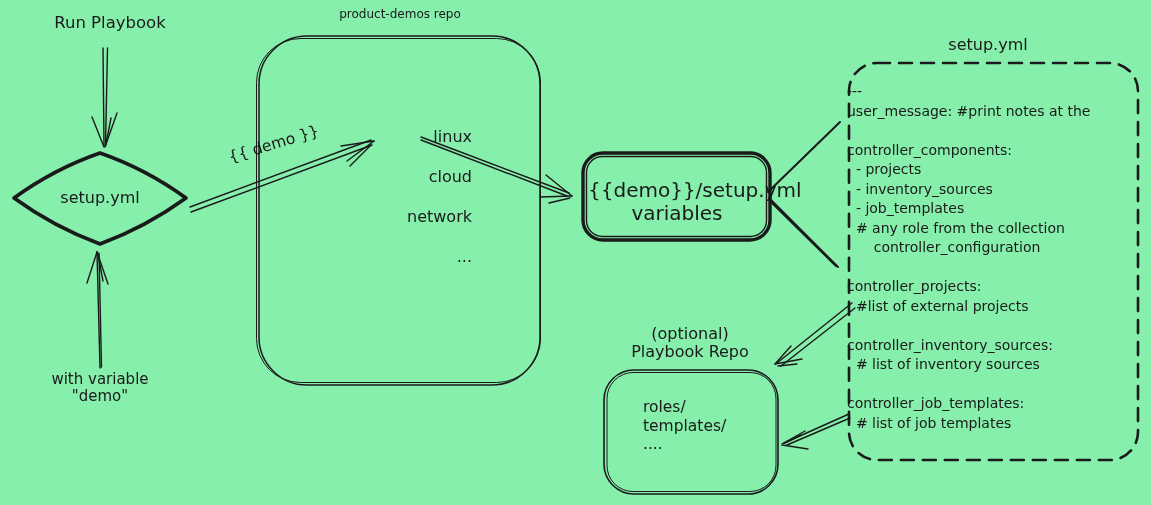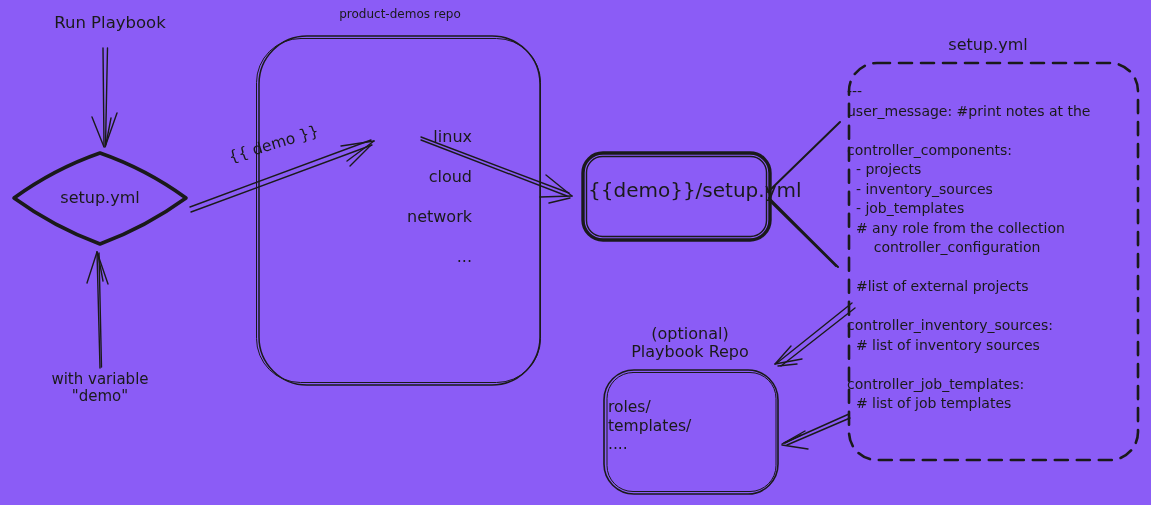--- a/index.html
+++ b/index.html
@@ -1,18 +1,18 @@
 <!DOCTYPE html>
 <html><head>
 <meta charset="utf-8">
 <style>
   html,body { margin:0; padding:0; background:#ffffff; }
   #canvas {
     position:relative; width:1151px; height:505px;
-    background:#8b5cf6; overflow:hidden;
+    background:#86efac; overflow:hidden;
     font-family:"DejaVu Sans", sans-serif;
     color:#1a1a1a;
   }
   #shapes { position:absolute; left:0; top:0; width:1151px; height:505px; }
   .label { position:absolute; color:#1a1a1a; line-height:1.15; }
   .center { text-align:center; }
   .hand-lg { font-size:16.5px; }
   .run-playbook { left:48px; top:14px; width:124px; }
   .diamond-label { left:38px; top:189px; width:124px; font-size:16px; }
   .with-variable { left:30px; top:371px; width:140px; font-size:15px; }
@@ -22,21 +22,21 @@
   .demo-arrow-label {
     left:221px; top:136px; width:106px; font-size:15.5px;
     transform:rotate(-17deg); transform-origin:center; text-align:center;
   }
   .vars-label { left:588px; top:179px; width:178px; font-size:20px; }
   .setup-title { left:918px; top:36px; width:140px; font-size:16px; }
   .code-block { left:847px; top:82px; width:288px; font-size:14px; }
   .code-line { white-space:pre; min-height:19.5px; line-height:19.5px; }
   .ext-title { left:606px; top:325px; width:168px; font-size:16px; }
   .ext-items { left:608px; top:398px; width:160px; font-size:15.5px; }
-  .ext-line { white-space:pre; min-height:18.5px; line-height:18.5px; }
+  .ext-line { white-space:pre; min-height:18.5px; line-height:18.5px;padding-left:35px; }
 </style>
 </head>
 <body>
 
 <div id="canvas">
 
   <svg id="shapes" viewBox="0 0 1151 505" fill="none" stroke="#1a1a1a" stroke-linecap="round" stroke-linejoin="round">
 
     <g>
       <path d="M 14 198 Q 54 169 100 153 Q 146 169 186 198 Q 146 227 100 244 Q 54 227 14 198 Z" stroke-width="3.6"></path>
@@ -133,35 +133,37 @@
     <div class="repo-item">linux</div>
     <div class="repo-item">cloud</div>
     <div class="repo-item">network</div>
     <div class="repo-item">...</div>
   </div>
 
   <div class="label demo-arrow-label">{{ demo }}</div>
 
   <div class="label vars-label center">
     <div>{{demo}}/setup.yml</div>
+    <div>variables</div>
   </div>
 
   <div class="label setup-title center">setup.yml</div>
 
   <div class="label code-block">
     <div class="code-line">---</div>
     <div class="code-line">user_message: #print notes at the</div>
     <div class="code-line"></div>
     <div class="code-line">controller_components:</div>
     <div class="code-line">  - projects</div>
     <div class="code-line">  - inventory_sources</div>
     <div class="code-line">  - job_templates</div>
     <div class="code-line">  # any role from the collection</div>
     <div class="code-line">      controller_configuration</div>
     <div class="code-line"></div>
+    <div class="code-line">controller_projects:</div>
     <div class="code-line">  #list of external projects</div>
     <div class="code-line"></div>
     <div class="code-line">controller_inventory_sources:</div>
     <div class="code-line">  # list of inventory sources</div>
     <div class="code-line"></div>
     <div class="code-line">controller_job_templates:</div>
     <div class="code-line">  # list of job templates</div>
   </div>
 
   <div class="label ext-title center">

